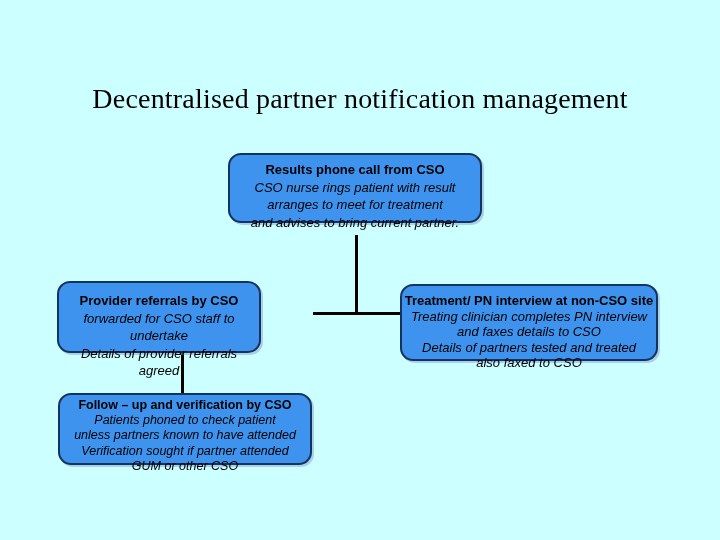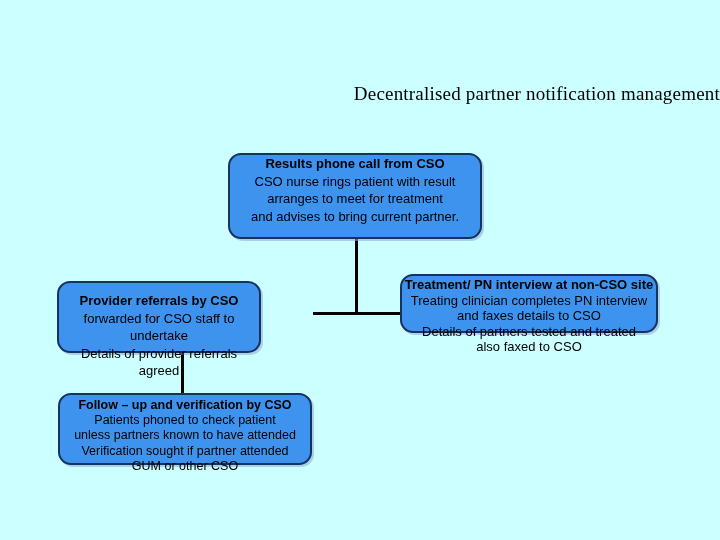--- a/index.html
+++ b/index.html
@@ -10,50 +10,50 @@
     background: var(--bg, #CCFFFF);
     font-family: "Liberation Sans", sans-serif;
     overflow: hidden;
     color: #000;
   }
   .slide-title {
     position: absolute;
     top: 83px;
     left: 0;
     width: 100%;
-    text-align: right;
+    text-align: center;
     font-family: "Liberation Serif", serif;
-    font-size: 19px;
+    font-size: 28px;
     letter-spacing: 0.2px;
     color: #000;
   }
   .node {
     position: absolute;
     box-sizing: border-box;
     background: var(--box-fill, #3E93EE);
     border: 2px solid var(--box-border, #16325E);
     border-radius: 13px;
     text-align: center;
     color: #000;
     box-shadow: 2px 2px 0 rgba(140, 170, 215, 0.55);
   }
   .node .heading { font-weight: bold; }
-  .node .line { font-weight: normal; }
+  .node .line { font-weight: normal; font-style: italic; }
 
   #box-results {
-    left: 228px; top: 153px; width: 254px; height: 86px;
-    font-size: 13px; line-height: 17.5px;
+    left: 228px; top: 153px; width: 254px; height: 70px;
+    padding-top: 6px; font-size: 13px; line-height: 17.5px;
   }
   #box-provider {
     left: 57px; top: 281px; width: 204px; height: 72px;
     padding-top: 9px; font-size: 13px; line-height: 17.5px;
   }
   #box-treatment {
-    left: 400px; top: 274px; width: 258px; height: 59px;
-    padding-top: 1px; font-size: 13px; line-height: 15.6px;
+    left: 400px; top: 284px; width: 258px; height: 77px;
+    padding-top: 7px; font-size: 13px; line-height: 15.6px;
   }
   #box-treatment .heading { white-space: nowrap; margin: 0 -18px; }
   #box-followup {
     left: 58px; top: 393px; width: 254px; height: 72px;
     padding-top: 3px; font-size: 12.5px; line-height: 15.2px;
   }
 
   .conn { position: absolute; background: var(--conn, #000); }
   #conn-v1 { left: 355px; top: 235px; width: 3px;  height: 80px; }
   #conn-h1 { left: 313px; top: 312px; width: 87px; height: 3px;  }

